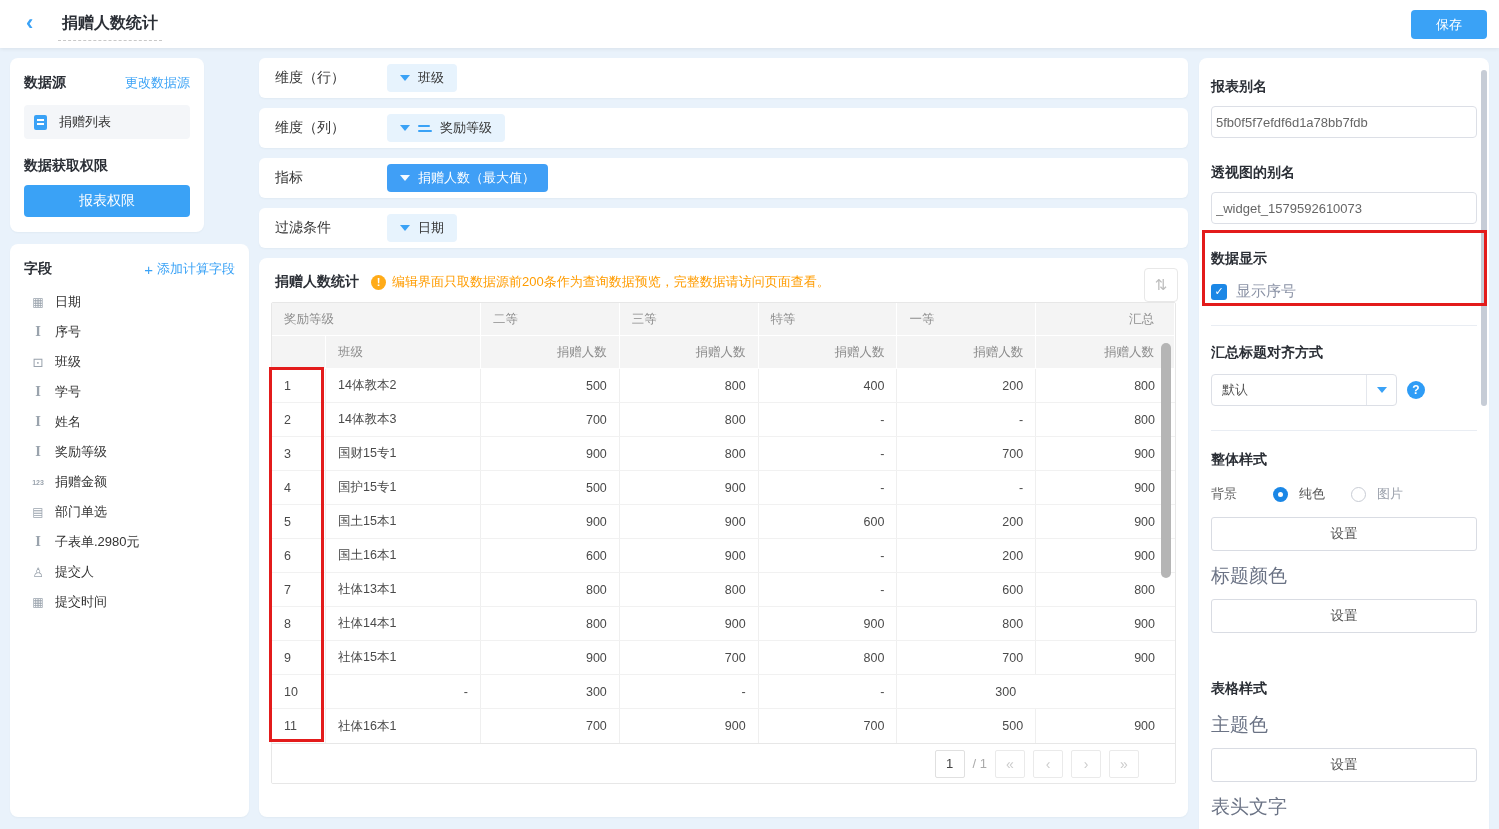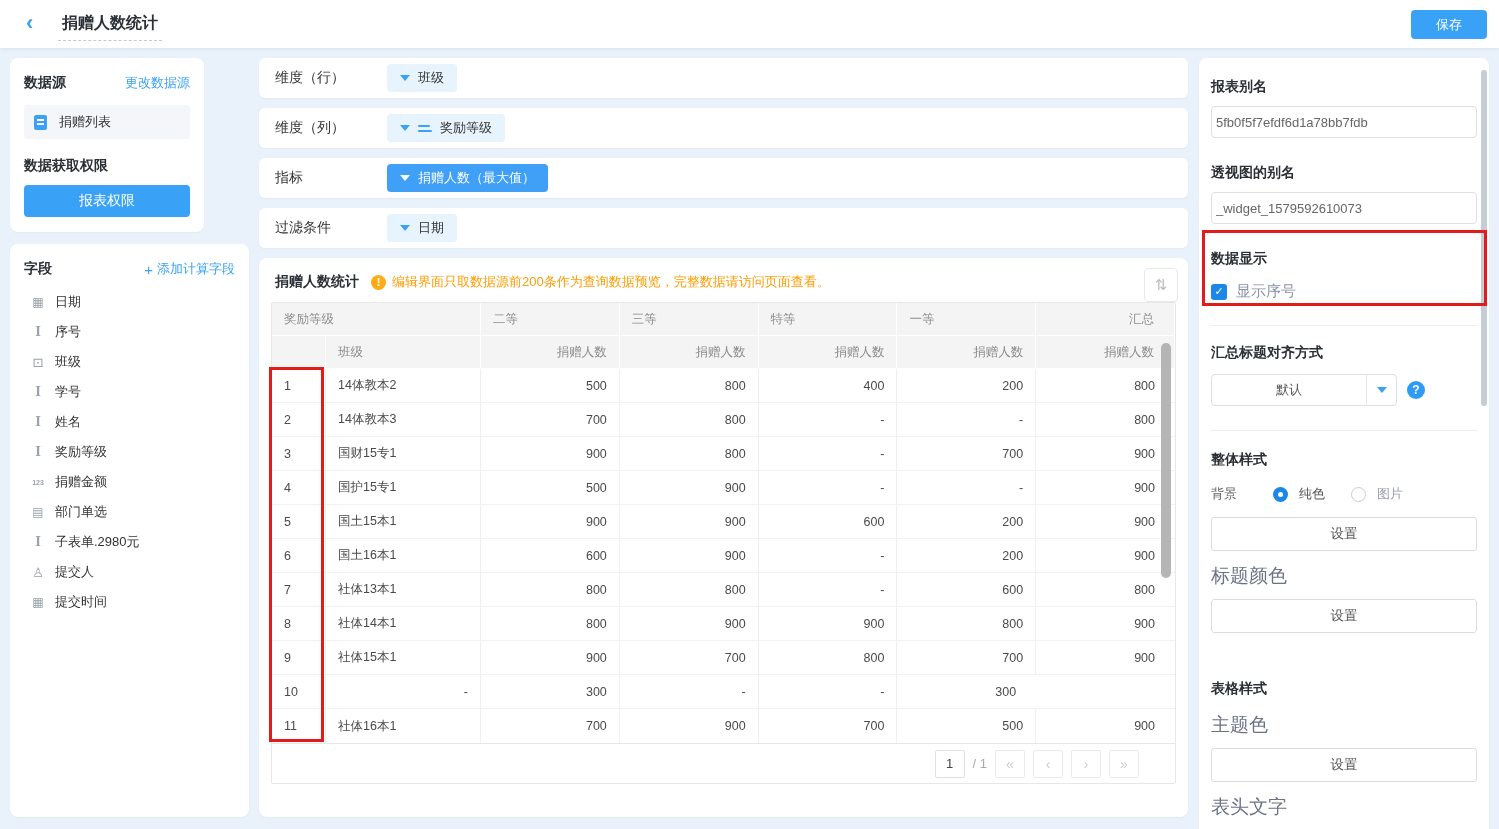--- a/index.html
+++ b/index.html
@@ -78,21 +78,21 @@
 
   
   .right-card { left:1199px; top:58px; width:290px; height:771px; border-radius:8px 8px 0 0; padding:20px 12px 0 12px; overflow:hidden; }
   .r-label { font-size:14px; font-weight:bold; color:#2b2f36; }
   .text-input { width:100%; height:32px; border:1px solid #dcdfe6; border-radius:4px; padding:0 4px; font-size:13px; color:#666; margin-top:10px; background:#fff; }
   .mt26 { margin-top:26px; }
   .checkbox-row { display:flex; align-items:center; gap:9px; margin-top:14px; cursor:pointer; }
   .checkbox { width:16px; height:16px; background:#1b87e6; border-radius:3px; color:#fff; font-size:11px; display:flex; align-items:center; justify-content:center; flex:0 0 auto; }
   .checkbox-label { font-size:15px; color:#8a92a5; }
   .divider { height:1px; background:#e9edf3; margin-top:24px; }
-  .select-row { display:flex; align-items:center; gap:10px; margin-top:12px;text-align:center; }
+  .select-row { display:flex; align-items:center; gap:10px; margin-top:12px; }
   .select-box { width:186px; height:32px; border:1px solid #dcdfe6; border-radius:4px; display:flex; align-items:center; cursor:pointer; background:#fff; }
   .select-value { flex:1; padding:0 10px; font-size:13px; color:#555; }
   .select-caret { width:30px; height:100%; border-left:1px solid #e4e7ed; display:flex; align-items:center; justify-content:center; }
   .help-icon { width:18px; height:18px; border-radius:50%; background:#2e9cf6; color:#fff; font-size:12px; font-weight:bold; display:flex; align-items:center; justify-content:center; cursor:pointer; }
   .bg-row { display:flex; align-items:center; margin-top:16px; font-size:13px; }
   .bg-label { width:62px; color:#666; }
   .radio-item { display:flex; align-items:center; gap:11px; margin-right:26px; cursor:pointer; }
   .radio-on { position:relative; width:15px; height:15px; border-radius:50%; background:#1b87e6; flex:0 0 auto; }
   .radio-on::after { content:""; position:absolute; left:5px; top:5px; width:5px; height:5px; border-radius:50%; background:#fff; }
   .radio-off { width:15px; height:15px; border-radius:50%; border:1px solid #c8ccd4; background:#fff; flex:0 0 auto; }

